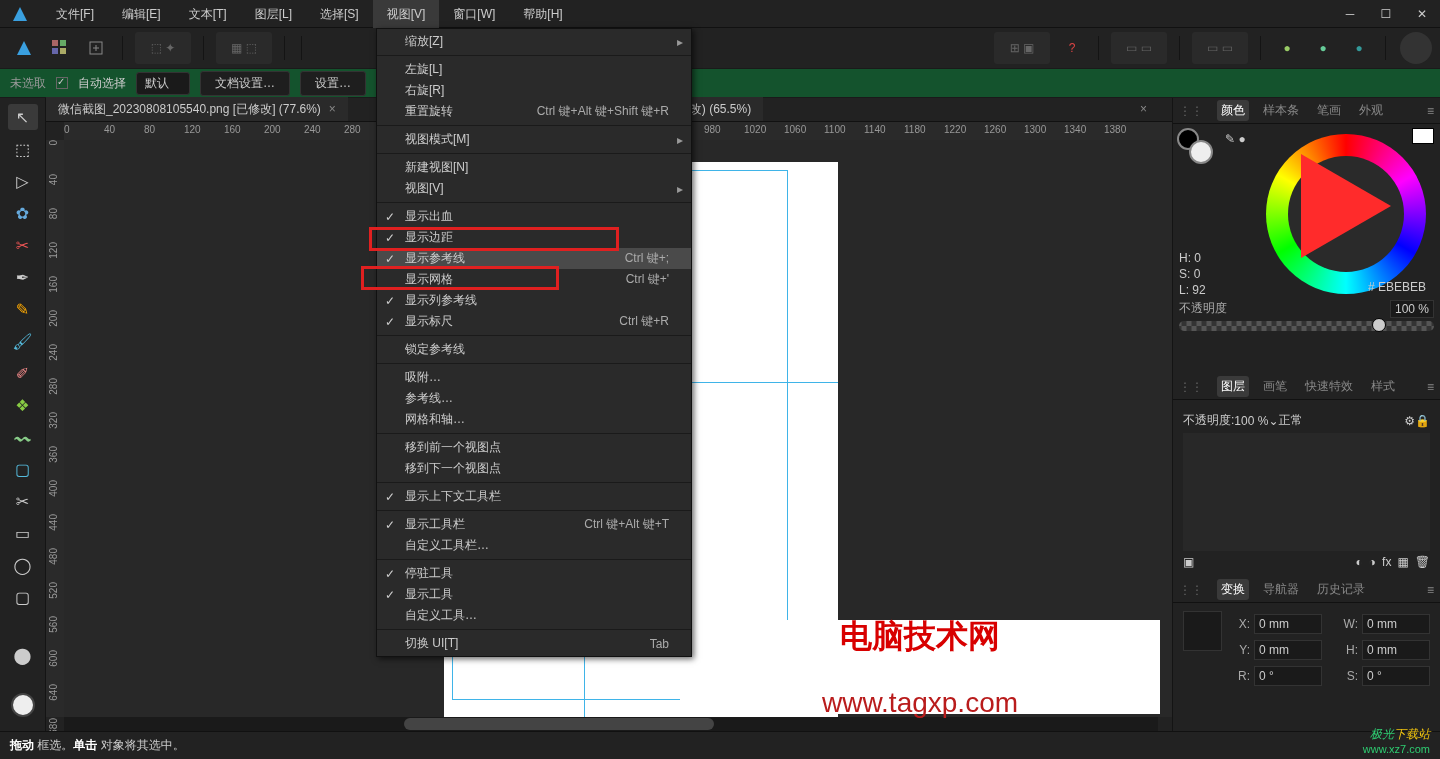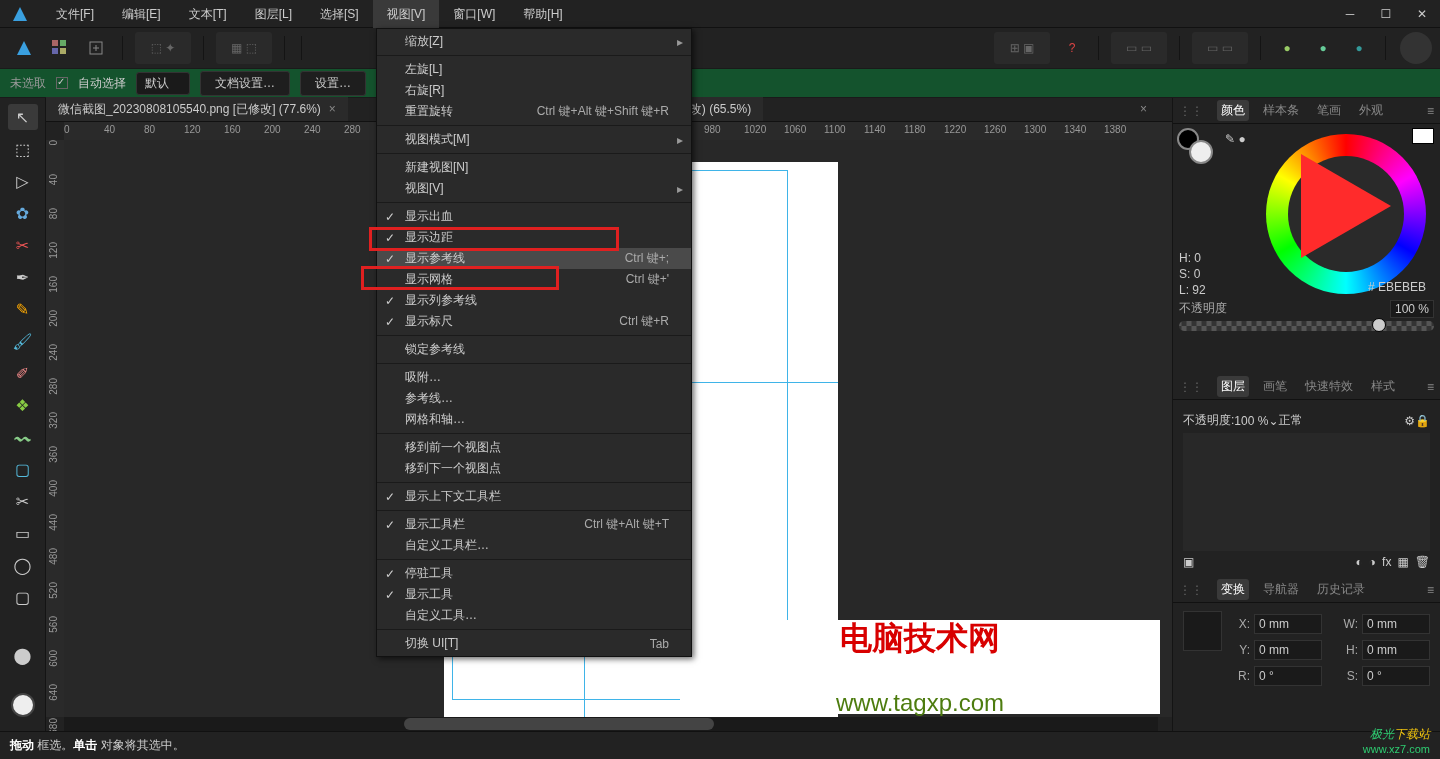--- a/index.html
+++ b/index.html
@@ -49,21 +49,21 @@
 .guide-v { position: absolute; top: 0; bottom: 0; border-left: 1px solid #3fb4e8; }
 .guide-h { position: absolute; left: 0; right: 0; border-top: 1px solid #3fb4e8; }
 .page .frame { position: absolute; left: 8px; top: 8px; right: 50px; bottom: 18px; border: 1px solid #3fb4e8; }
 .hscroll { position: absolute; bottom: 0; left: 18px; right: 14px; height: 14px; background: #1a1a1a; }
 .hscroll .thumb { position: absolute; left: 340px; width: 310px; height: 12px; top: 1px; background: #444; border-radius: 6px; }
 
 
 .watermark { position: absolute; left: 680px; top: 620px; width: 480px; height: 94px; background: #fff; display: flex; align-items: center; }
 .watermark .txt { flex: 1; display: flex; flex-direction: column; align-items: center; }
 .watermark .txt .l1 { font-size: 32px; font-weight: bold; color: #d80000; }
-.watermark .txt .l2 { font-size: 24px; color: #4d7c0f; margin-top: 28px; }
+.watermark .txt .l2 { font-size: 28px; color: #b91c1c; margin-top: 28px; }
 .watermark .tag { width: 190px; height: 94px; background: #1f6fd1; border-radius: 12px; display: flex; align-items: center; justify-content: center; margin-right: 0; }
 .watermark .tag span { color: #fff; font-size: 44px; font-weight: bold; letter-spacing: 2px; }
 
 
 .rpanels { width: 268px; background: #222; border-left: 1px solid #141414; display: flex; flex-direction: column; }
 .ptabs { height: 26px; display: flex; align-items: center; padding: 0 6px; gap: 10px; border-bottom: 1px solid #111; }
 .ptabs .pt { color: #888; padding: 2px 4px; }
 .ptabs .pt.active { color: #fff; background: #3a3a3a; border-radius: 3px; }
 .ptabs .grip { margin-right: 4px; color: #666; }
 .ptabs .more { margin-left: auto; color: #888; }

